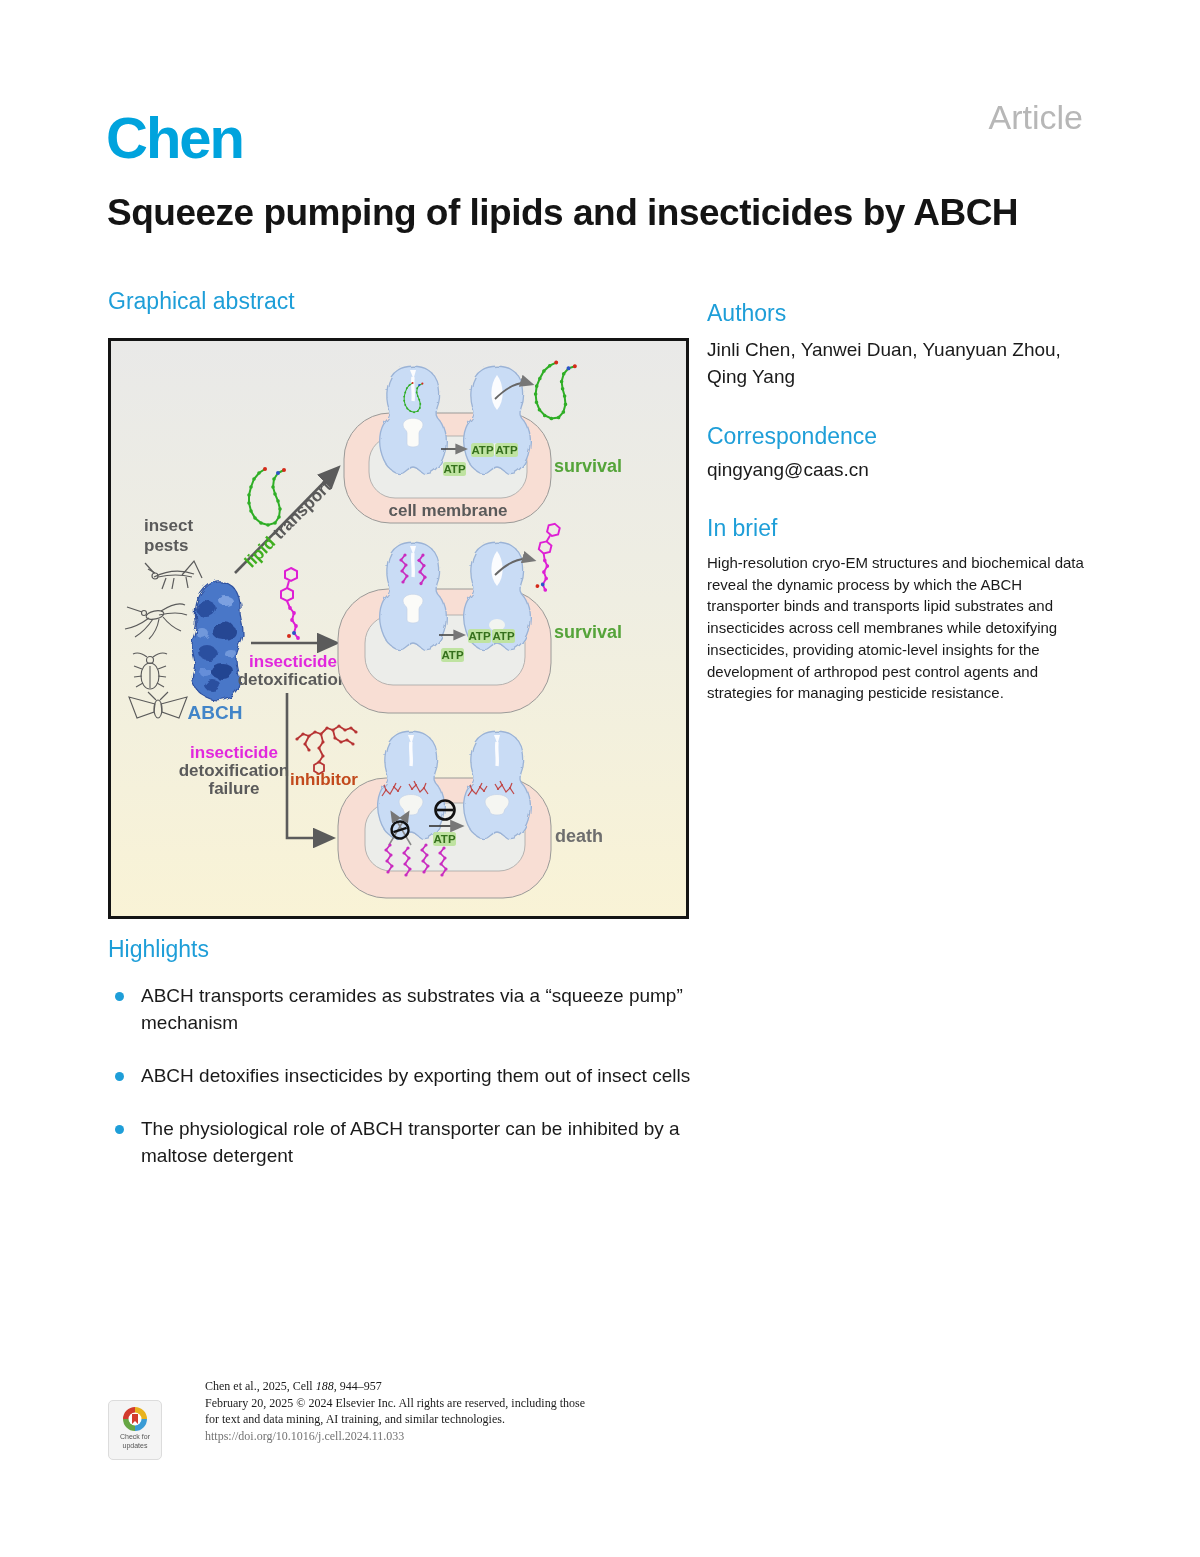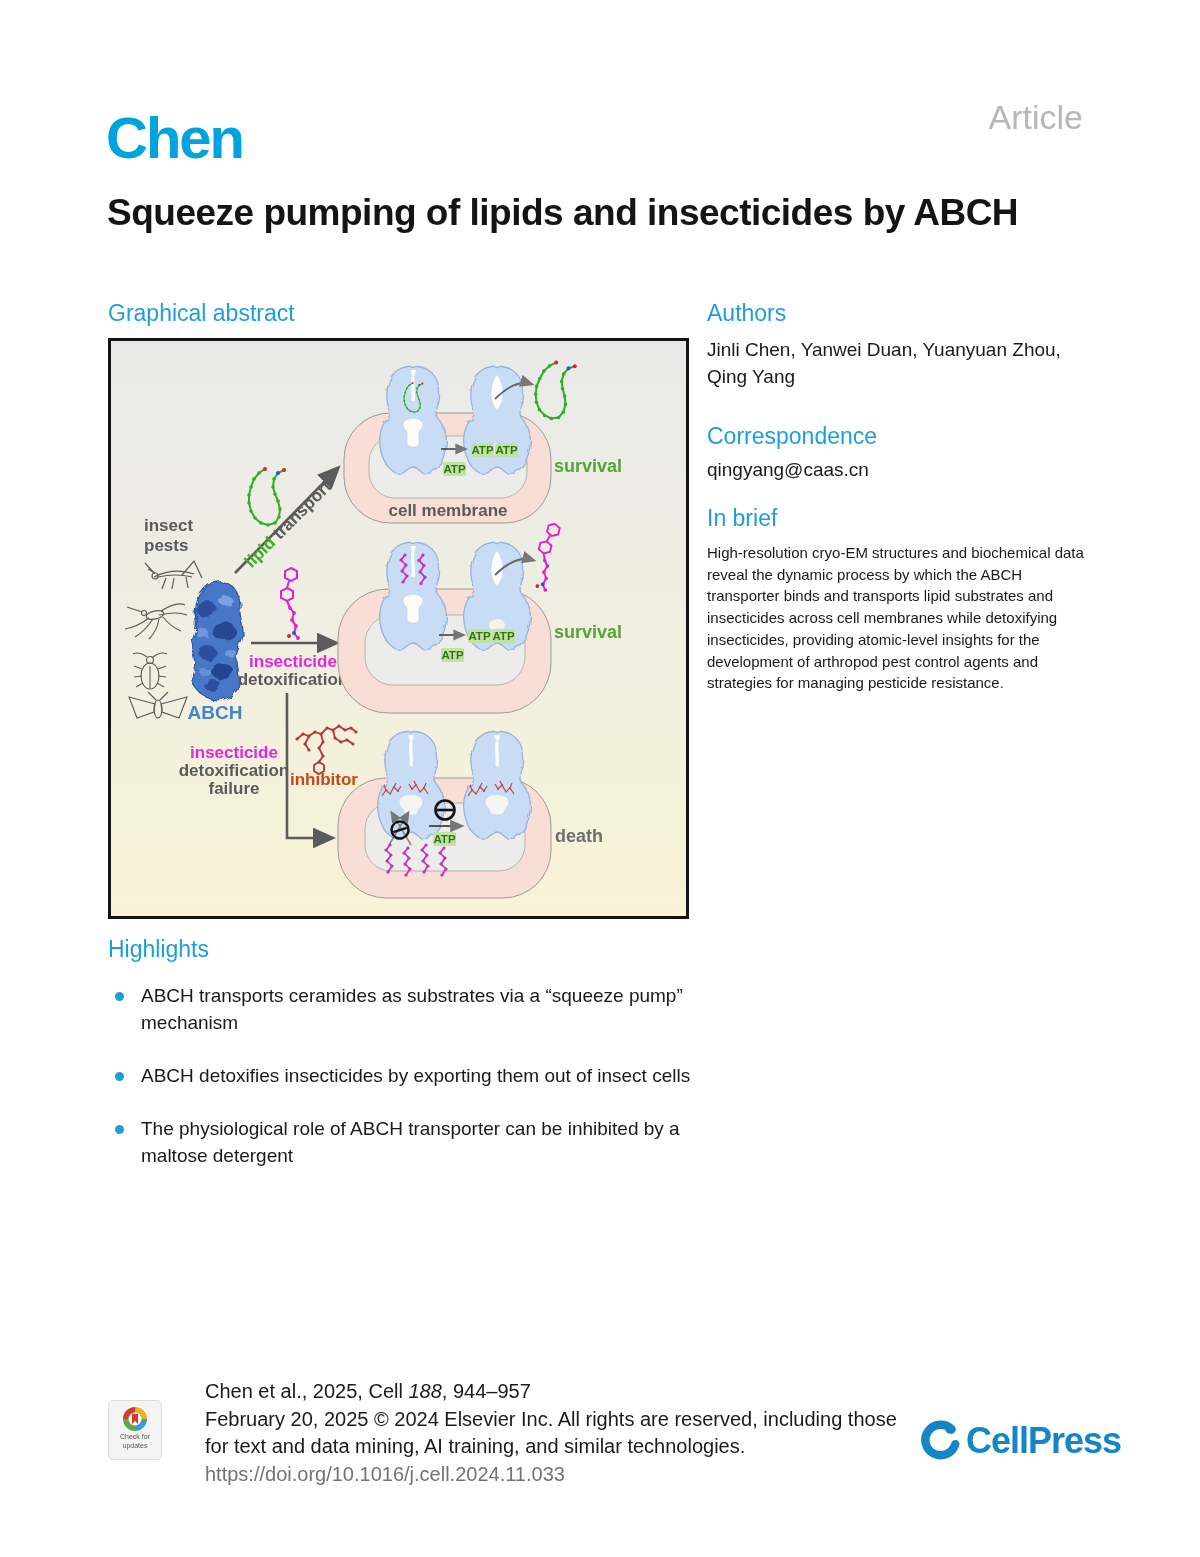--- a/index.html
+++ b/index.html
@@ -9,46 +9,46 @@
 
   .cell-logo { position:absolute; left:106px; top:104px; font-size:58px; font-weight:700;
                color:#00a3dd; letter-spacing:-2px; }
   .article-type { position:absolute; right:117px; top:98px; font-size:34px; font-weight:400;
                   color:#b7b7b7; }
   .title { position:absolute; left:107px; top:190px; width:1010px; font-size:37px;
            font-weight:700; color:#141414; letter-spacing:-0.5px; line-height:1.22; }
 
   .h-blue { color:#1e9ed8; font-size:23px; font-weight:400; }
 
-  .ga-head { position:absolute; left:108px; top:300px; }
+  .ga-head { position:absolute; left:108px; top:288px; }
   .figure-wrap { position:absolute; left:108px; top:338px; width:581px; height:581px;
                  border:3px solid #141414; }
   .figure-wrap svg { display:block; }
 
   .right-col { position:absolute; left:707px; top:300px; width:385px; }
   .authors-head { margin-bottom:10px; }
   .authors-names { font-size:19px; line-height:1.42; margin-bottom:32px; }
   .corr-head { margin-bottom:9px; }
-  .corr-email { font-size:19px; margin-bottom:24px; }
+  .corr-email { font-size:19px; margin-bottom:34px; }
   .inbrief-head { margin-bottom:10px; }
   .inbrief-text { font-size:15px; line-height:1.45; }
 
   .highlights { position:absolute; left:108px; top:936px; width:600px; }
   .highlights-head { margin-bottom:20px; }
   .hl-item { display:flex; margin-bottom:26px; }
   .hl-dot { flex:0 0 auto; width:9px; height:9px; border-radius:50%; background:#1e9ed8;
             margin:9px 17px 0 7px; }
   .hl-text { font-size:19px; line-height:1.42; width:552px; }
   .hl-text em { font-style:italic; }
 
   .footer-badge { position:absolute; left:108px; top:1400px; width:54px; height:60px;
                   background:#f4f4f4; border:1px solid #dcdcdc; border-radius:5px;
                   display:flex; flex-direction:column; align-items:center; padding-top:4px; }
   .footer-badge .btxt { font-size:7px; color:#555; line-height:1.25; text-align:center; }
-  .footer-cite { position:absolute; left:205px; top:1378px; font-size:20px; line-height:1.38; }
+  .footer-cite { position:absolute; left:205px; top:1378px; font-size:12px; line-height:1.38;font-family:Liberation Serif, serif; }
   .footer-cite em { font-style:italic; }
   .doi-link { color:#737373; text-decoration:none; }
   .cellpress { position:absolute; left:918px; top:1420px; display:flex; align-items:center; }
   .cellpress .cp-name { font-size:36px; font-weight:700; color:#1486c8; letter-spacing:-1px; }
 
   svg text { font-family:"Liberation Sans", sans-serif; }
   .figlabel { font-weight:700; }
 </style>
 </head>
 <body>
@@ -405,21 +405,14 @@
     </span>
   </div>
 
   <div class="footer-cite">
     <div><span>Chen et al., 2025, Cell </span><em>188</em><span>, 944–957</span></div>
     <div>February 20, 2025 © 2024 Elsevier Inc. All rights are reserved, including those</div>
     <div>for text and data mining, AI training, and similar technologies.</div>
     <div><a href="#" class="doi-link">https://doi.org/10.1016/j.cell.2024.11.033</a></div>
   </div>
 
-  <div class="cellpress">
-    <svg width="42" height="42" viewBox="0 0 40 40" style="margin-right:6px">
-      <path d="M32,9 A14.5,14.5 0 1 0 35.5,23" fill="none" stroke="#1486c8" stroke-width="8" stroke-linecap="round"></path>
-      <circle cx="30.5" cy="8.5" r="4.5" fill="#1486c8"></circle>
-    </svg>
-    <span class="cp-name">CellPress</span>
-  </div>
 
 </div>
 
 </body></html>

